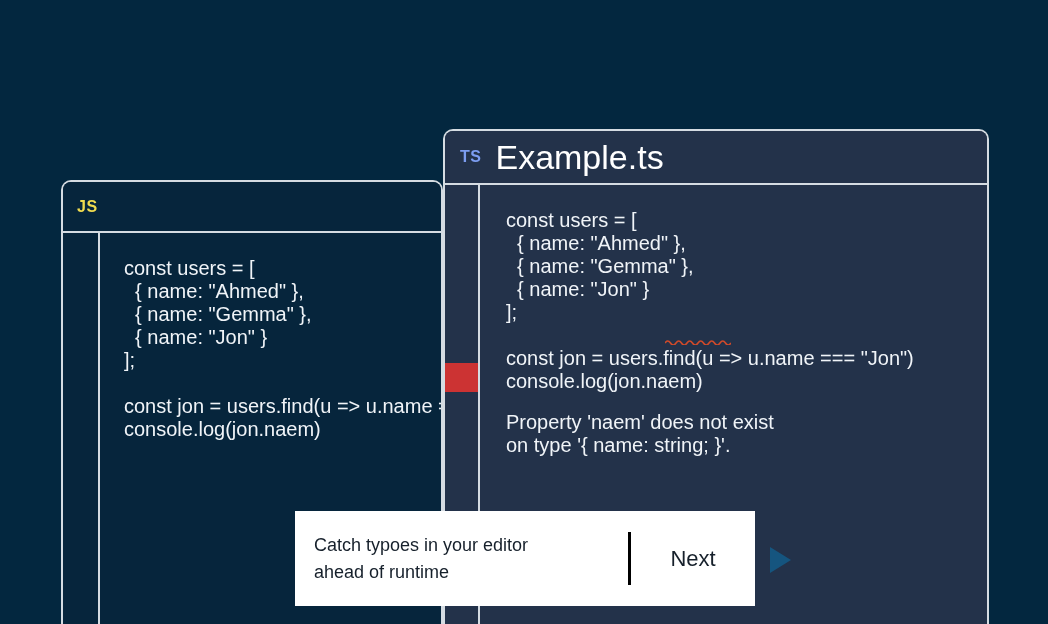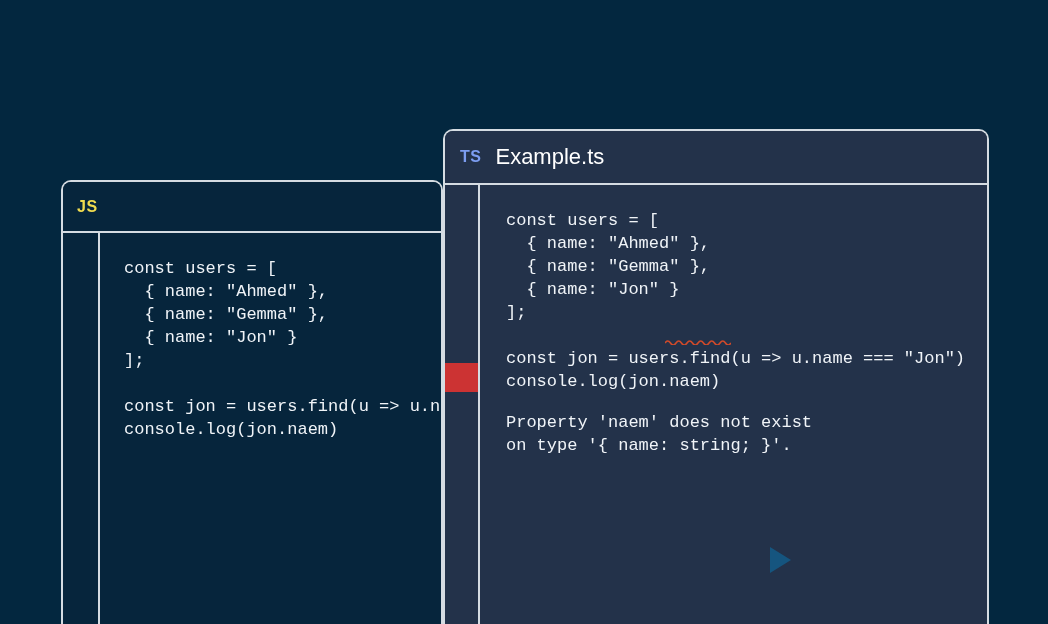--- a/index.html
+++ b/index.html
@@ -43,21 +43,21 @@
   }
 
   .lang-badge {
     font-family: "Liberation Sans", sans-serif;
     font-weight: bold;
     letter-spacing: 0.5px;
   }
 
   .file-title {
     color: #ffffff;
-    font-size: 22px;
+    font-size: 34px;
     font-weight: 400;
     white-space: nowrap;
   }
 
   .card-body {
     flex: 1 1 auto;
     display: flex;
     position: relative;
     overflow: hidden;
   }
@@ -74,22 +74,22 @@
   }
 
   .code-pane {
     flex: 1 1 auto;
     position: relative;
     overflow: hidden;
     border-left: 2px solid #d5dce2;
   }
 
   .code {
-    font-family: Liberation Mono, monospace;
-    font-size: 17px;
+    font-family: Liberation Sans, sans-serif;
+    font-size: 20px;
     line-height: 23px;
     white-space: pre;
     color: #f0f4f8;
   }
 
   .squiggle {
     position: absolute;
     height: 6px;
     pointer-events: none;
   }
@@ -244,16 +244,24 @@
 console.log(jon.naem)</pre>
         <svg class="squiggle" id="ts-squiggle" viewBox="0 0 66 6" preserveAspectRatio="none">
           <path d="M0,4 q2.75,-4 5.5,0 t5.5,0 t5.5,0 t5.5,0 t5.5,0 t5.5,0 t5.5,0 t5.5,0 t5.5,0 t5.5,0 t5.5,0 t5.5,0" fill="none" stroke="#cf4a2a" stroke-width="1.6"></path>
         </svg>
         <pre class="code err" style="padding-top:18px;">Property 'naem' does not exist
 on type '{ name: string; }'.</pre>
       </div>
     </div>
   </div>
 
+  <div id="callout">
+    <div id="callout-text">
+      <span>Catch typoes in your editor</span>
+      <span>ahead of runtime</span>
+    </div>
+    <div id="callout-divider"></div>
+    <button id="callout-next">Next</button>
+  </div>
 
   <div id="play-button"></div>
 
 </div>
 
 </body></html>

